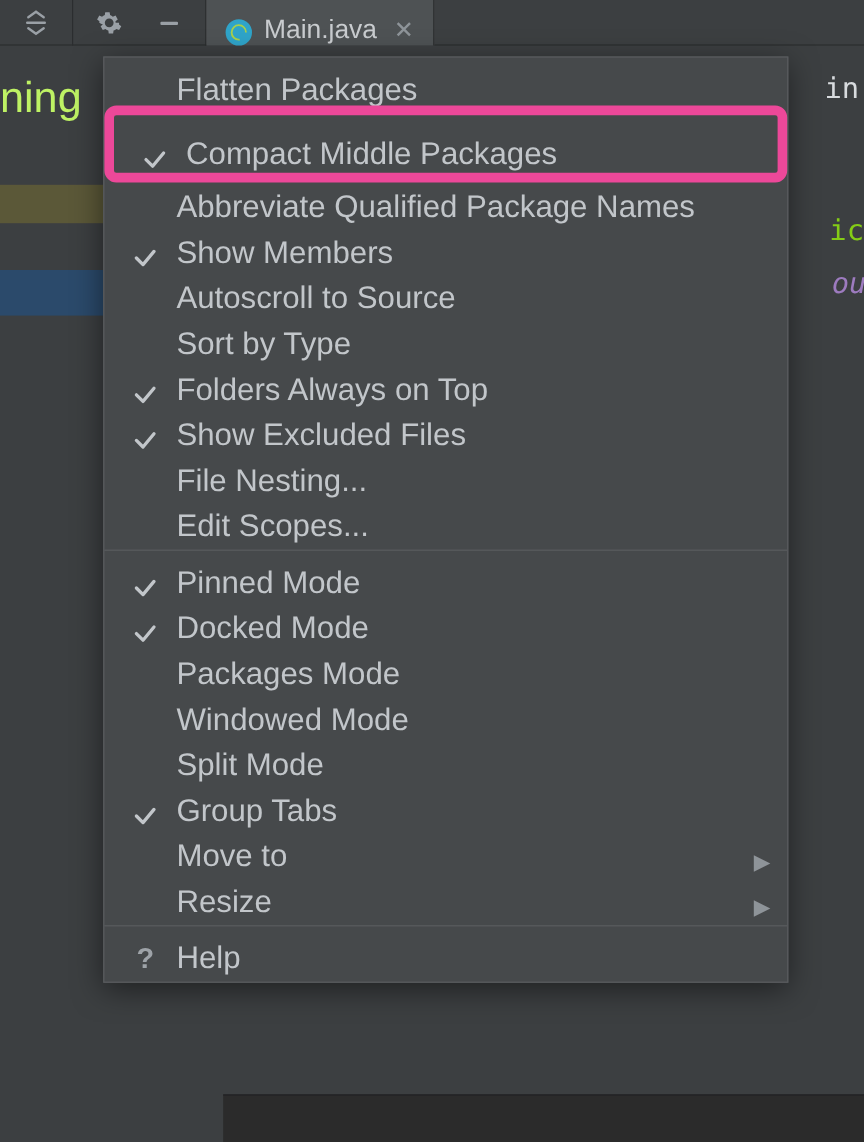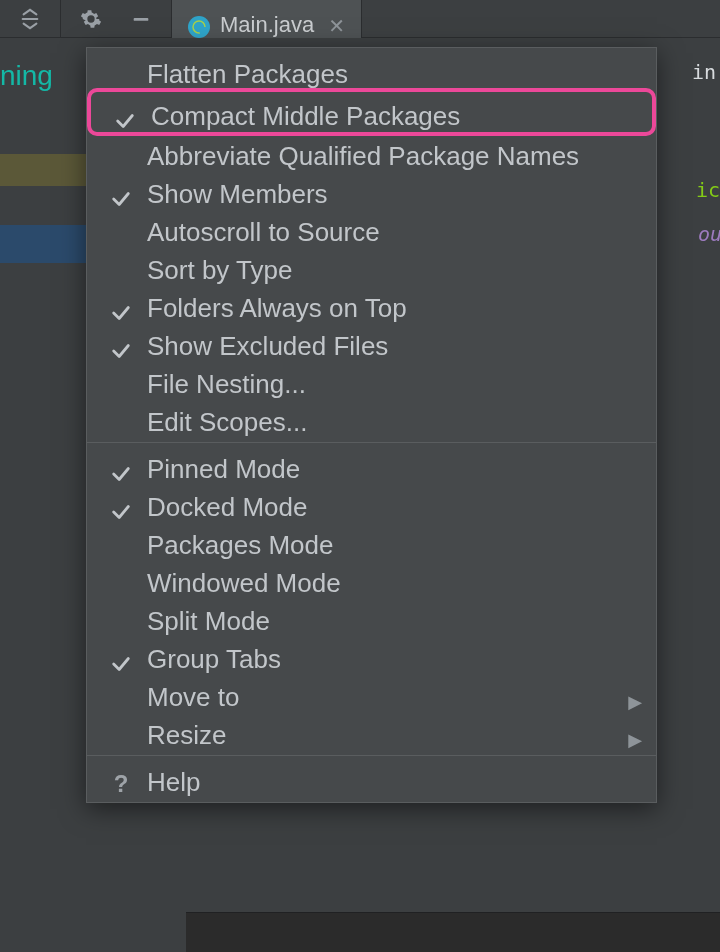--- a/index.html
+++ b/index.html
@@ -59,42 +59,42 @@
   }
   .tab .close {
     color: #8e9499;
     font-size: 20px;
     margin-left: 4px;
   }
 
   
   .left-frag {
     position: absolute;
-    color: #14b8a6;
-    font-size: 28px;
+    color: #bef264;
+    font-size: 36px;
   }
 
   .left-bar1 {
     position: absolute;
     left: 0; top: 154px;
     width: 86px; height: 32px;
     background: #5b5838;
   }
   .left-bar2 {
     position: absolute;
     left: 0; top: 225px;
     width: 86px; height: 38px;
     background: #2b4a6b;
   }
 
   
   .code-frag {
     position: absolute;
     font-family: ui-monospace, Menlo, Consolas, monospace;
-    font-size: 20px;
+    font-size: 24px;
   }
   .code-white { color: #d8dbde; }
   .code-orange { color: #84cc16; }
   .code-purple { color: #9d7bbf; font-style: italic; }
 
   
   .menu {
     position: absolute;
     left: 86px;
     top: 47px;
@@ -130,23 +130,23 @@
   }
   .menu-sep {
     height: 1px;
     background: #5a5d5f;
     margin: 4px 0;
   }
   .check svg { width: 22px; height: 22px; color: #c2c6ca; }
   .qmark { color: #9ea3a8; font-size: 24px; font-weight: 600; }
 
   .highlight {
-    border: 4px solid #ec4899;
+    border: 8px solid #ec4899;
     border-radius: 10px;
-    height: 48px;
+    height: 64px;
     margin: -2px 0 -2px 0;
   }
 
   
   .bottom-dark {
     position: absolute;
     left: 186px; right: 0; top: 912px; bottom: 0;
     background: #2b2b2b;
     border-top: 1px solid #202123;
   }

